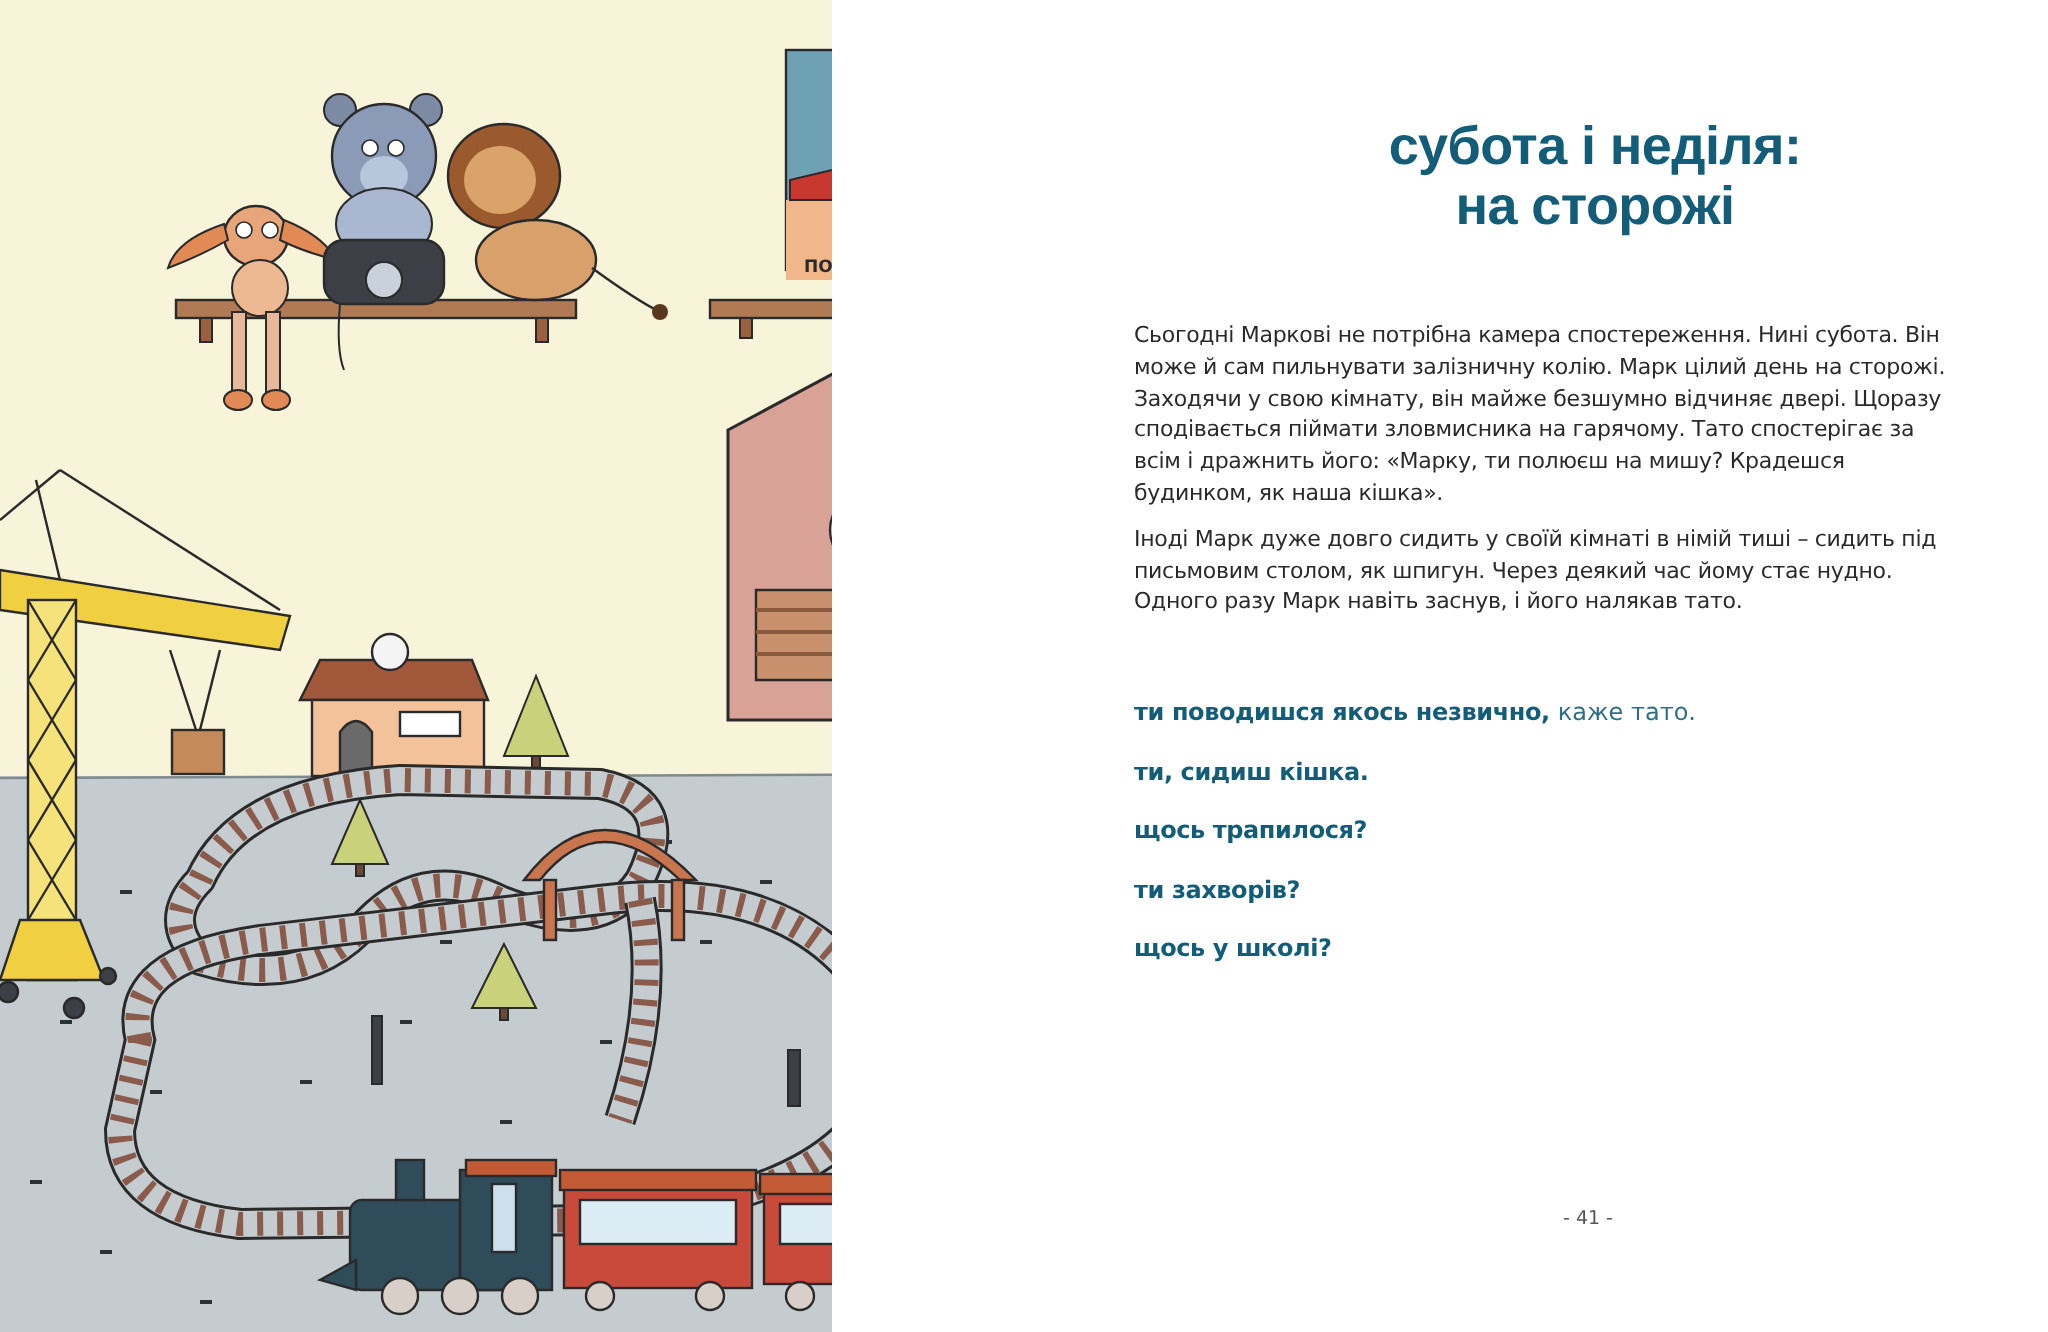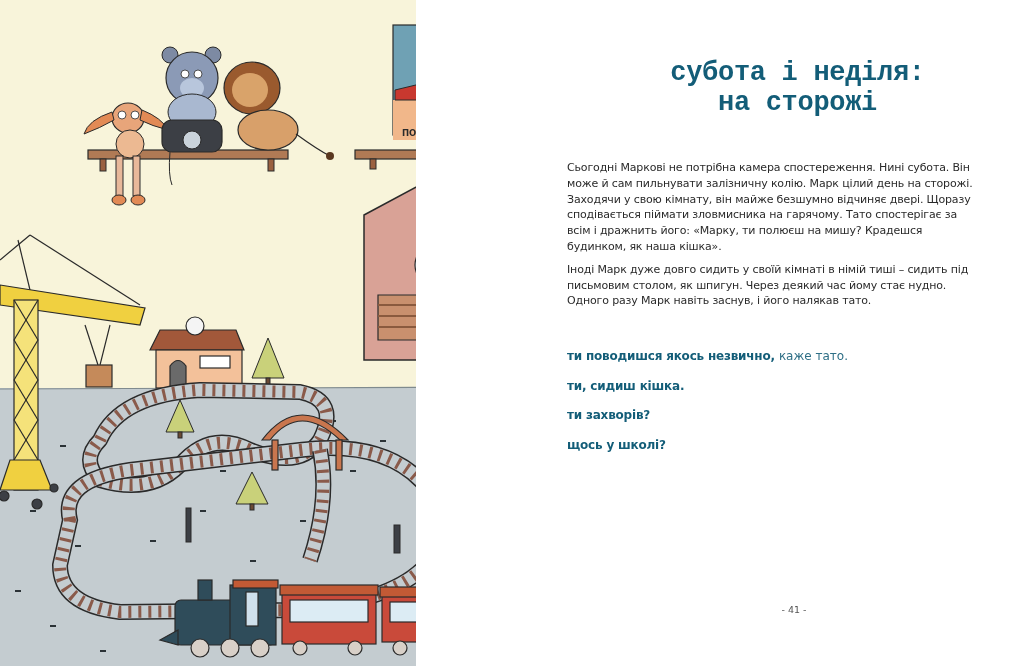--- a/index.html
+++ b/index.html
@@ -17,21 +17,21 @@
   .text-page {
     position: absolute; left: 512px; top: 0; width: 512px; height: 666px;
     background: #ffffff;
   }
 
   .chapter-title {
     position: absolute; left: 0; top: 58px; width: 100%;
     padding-left: 59px;
     text-align: center;
     color: #135d78;
-    font-family: Liberation Mono, monospace;
+    font-family: Liberation Sans, sans-serif;
     font-weight: bold;
     font-size: 27px;
     line-height: 30px;
     letter-spacing: -0.3px;
   }
   .chapter-title span { display: block; }
 
   .body-text {
     position: absolute; left: 55px; top: 160px; width: 415px;
     color: #2a2a2a;
@@ -281,20 +281,23 @@
     </div>
 
     <div class="dialogue">
       <div class="dialogue-line">
         <span class="spoken">ти поводишся якось незвично,</span><span class="tag">каже тато.</span>
       </div>
       <div class="dialogue-line">
         <span class="spoken">ти, сидиш кішка.</span>
       </div>
       <div class="dialogue-line">
+        <span class="spoken">щось трапилося?</span>
+      </div>
+      <div class="dialogue-line">
         <span class="spoken">ти захворів?</span>
       </div>
       <div class="dialogue-line">
         <span class="spoken">щось у школі?</span>
       </div>
     </div>
 
     <div class="page-number">- 41 -</div>
   </div>
 </div>

